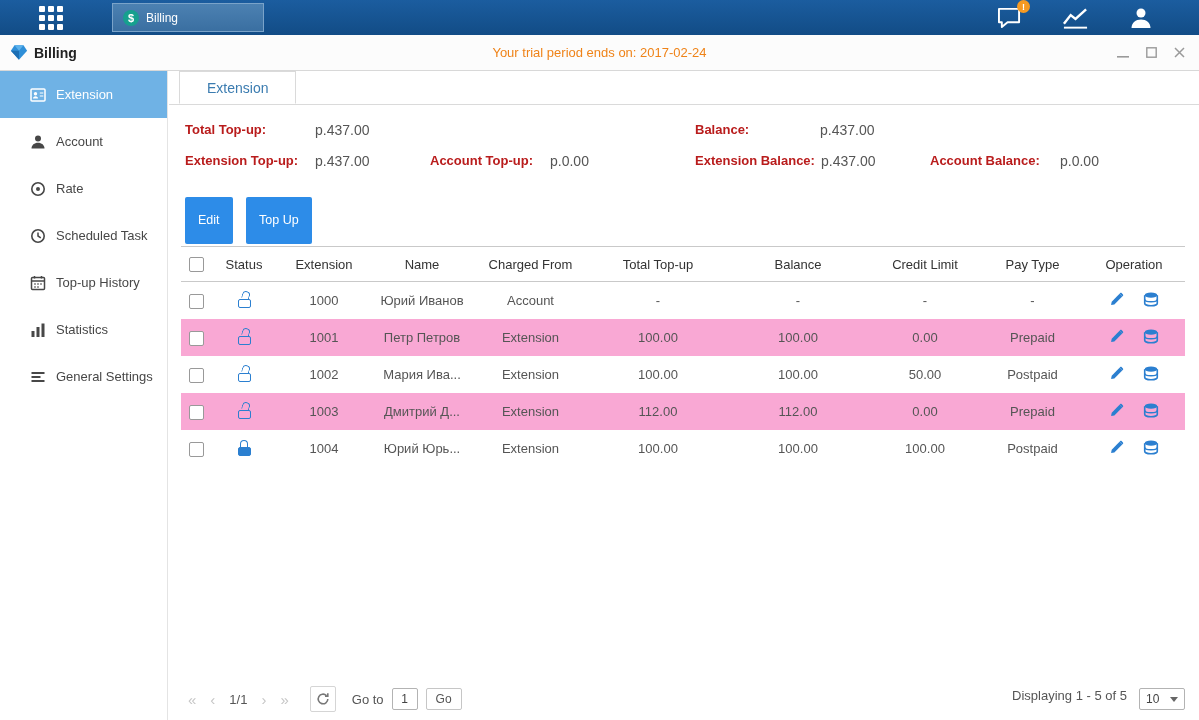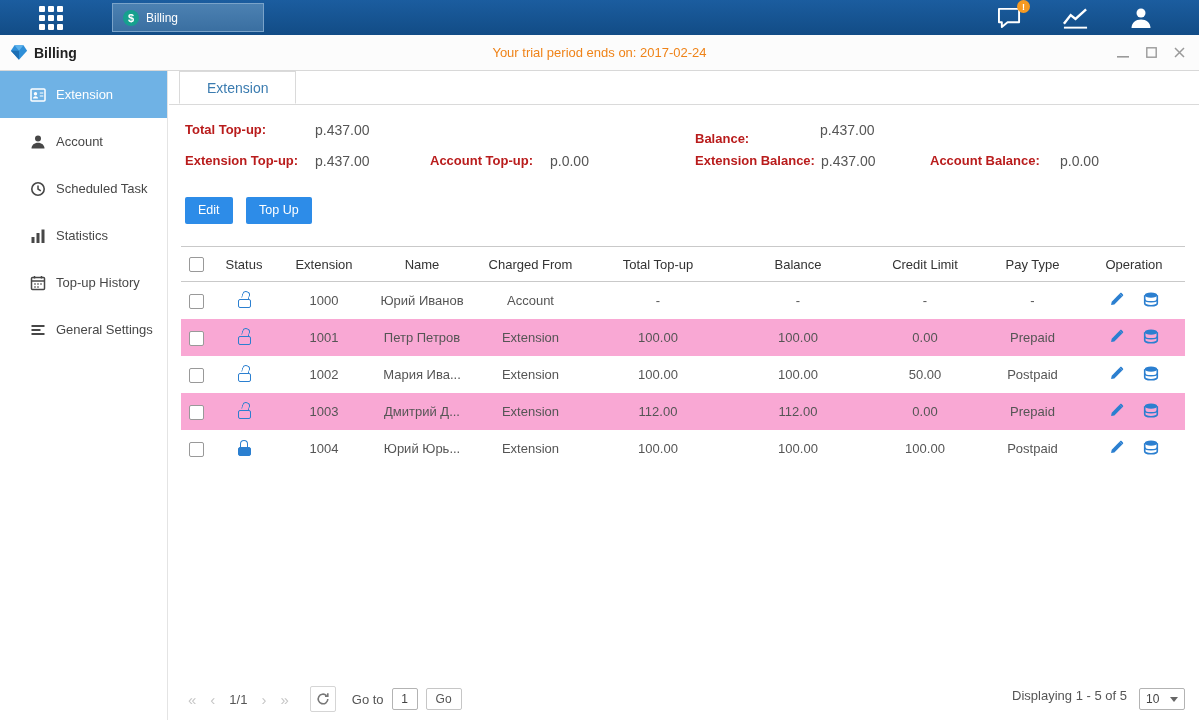--- a/index.html
+++ b/index.html
@@ -45,21 +45,21 @@
   .tabs{height:33px;border-bottom:1px solid #dadada;padding-left:10px}
   .tab{display:inline-block;height:33px;line-height:32px;padding:0 27px;background:#fff;
           border:1px solid #dadada;border-bottom:1px solid #fff;box-sizing:border-box;
           font-size:14px;color:#3b7cb0;position:relative;margin-bottom:-1px;cursor:pointer}
 
   .summary{position:relative;height:92px}
   .s-label{position:absolute;font-size:13px;font-weight:bold;color:#b91c1c;white-space:nowrap}
   .s-value{position:absolute;font-size:14px;color:#555;white-space:nowrap}
 
   .actions{padding-left:16px;height:27px}
-  .btn{display:inline-block;height:27px;line-height:27px;padding:0 13px;margin-right:9px;
+  .btn{display:inline-block;height:27px;line-height:27px;padding:10px 13px;margin-right:9px;
        background:#2d8ce8;color:#fff;font-size:12.5px;border-radius:2px;cursor:pointer}
 
   .table-wrap{margin:22px 14px 0 12px}
   table.ext{width:100%;border-collapse:collapse;table-layout:fixed;font-size:13px;color:#555}
   table.ext thead th{height:32px;font-weight:normal;color:#333;border-top:1px solid #c9c9c9;
        border-bottom:1px solid #c9c9c9;text-align:center;overflow:hidden;white-space:nowrap}
   table.ext tbody td{height:35px;text-align:center;overflow:hidden;white-space:nowrap}
   tr.alt{background:#f9a8d4}
   .checkbox{display:inline-block;width:13px;height:13px;border:1px solid #999;border-radius:2px;
        background:#fff;vertical-align:middle;cursor:pointer}
@@ -178,58 +178,65 @@
   <div class="side-item">
     <svg width="16" height="16" viewBox="0 0 16 16" fill="currentColor">
       <circle cx="8" cy="4.5" r="3"></circle>
       <path d="M1.5 14.5c0-3.6 2.9-5.8 6.5-5.8s6.5 2.2 6.5 5.8z"></path>
     </svg>
     <span>Account</span>
   </div>
   <div class="side-item">
     <svg width="16" height="16" viewBox="0 0 16 16">
       <circle cx="8" cy="8" r="6.2" fill="none" stroke="currentColor" stroke-width="1.6"></circle>
+      <circle cx="8" cy="8" r="2" fill="currentColor"></circle>
+    </svg>
+    <span>Rate</span>
+  </div>
+  <div class="side-item">
+    <svg width="16" height="16" viewBox="0 0 16 16">
+      <circle cx="8" cy="8" r="6.2" fill="none" stroke="currentColor" stroke-width="1.6"></circle>
       <path d="M8 4.5V8l2.8 1.8" stroke="currentColor" stroke-width="1.5" fill="none"></path>
     </svg>
     <span>Scheduled Task</span>
-  </div>
-  <div class="side-item">
-    <svg width="16" height="16" viewBox="0 0 16 16" fill="currentColor">
-      <rect x="1.5" y="9" width="3" height="6"></rect>
-      <rect x="6.5" y="5" width="3" height="10"></rect>
-      <rect x="11.5" y="1.5" width="3" height="13.5"></rect>
-    </svg>
-    <span>Statistics</span>
   </div>
   <div class="side-item">
     <svg width="16" height="16" viewBox="0 0 16 16">
       <rect x="1.5" y="2.5" width="13" height="12" rx="1" fill="none" stroke="currentColor" stroke-width="1.5"></rect>
       <path d="M1.5 6h13" stroke="currentColor" stroke-width="1.5"></path>
       <path d="M4.5 1v2.5M11.5 1v2.5" stroke="currentColor" stroke-width="1.5"></path>
       <path d="M4 9h2M7 9h2M10 9h2M4 12h2M7 12h2" stroke="currentColor" stroke-width="1.2"></path>
     </svg>
     <span>Top-up History</span>
   </div>
   <div class="side-item">
+    <svg width="16" height="16" viewBox="0 0 16 16" fill="currentColor">
+      <rect x="1.5" y="9" width="3" height="6"></rect>
+      <rect x="6.5" y="5" width="3" height="10"></rect>
+      <rect x="11.5" y="1.5" width="3" height="13.5"></rect>
+    </svg>
+    <span>Statistics</span>
+  </div>
+  <div class="side-item">
     <svg width="16" height="16" viewBox="0 0 16 16" stroke="currentColor" stroke-width="1.8" fill="none">
       <path d="M1.5 4h13M1.5 8h9M1.5 12h13"></path>
     </svg>
     <span>General Settings</span>
   </div>
 </aside>
 
 <main class="content">
   <div class="tabs">
     <span class="tab">Extension</span>
   </div>
 
   <div class="summary">
     <span class="s-label" style="left:16px;top:17px">Total Top-up:</span>
     <span class="s-value" style="left:146px;top:17px">p.437.00</span>
-    <span class="s-label" style="left:526px;top:26px">Balance:</span>
+    <span class="s-label" style="left:526px;top:17px">Balance:</span>
     <span class="s-value" style="left:651px;top:17px">p.437.00</span>
     <span class="s-label" style="left:16px;top:48px">Extension Top-up:</span>
     <span class="s-value" style="left:146px;top:48px">p.437.00</span>
     <span class="s-label" style="left:261px;top:48px">Account Top-up:</span>
     <span class="s-value" style="left:381px;top:48px">p.0.00</span>
     <span class="s-label" style="left:526px;top:48px">Extension Balance:</span>
     <span class="s-value" style="left:652px;top:48px">p.437.00</span>
     <span class="s-label" style="left:761px;top:48px">Account Balance:</span>
     <span class="s-value" style="left:891px;top:48px">p.0.00</span>
   </div>

